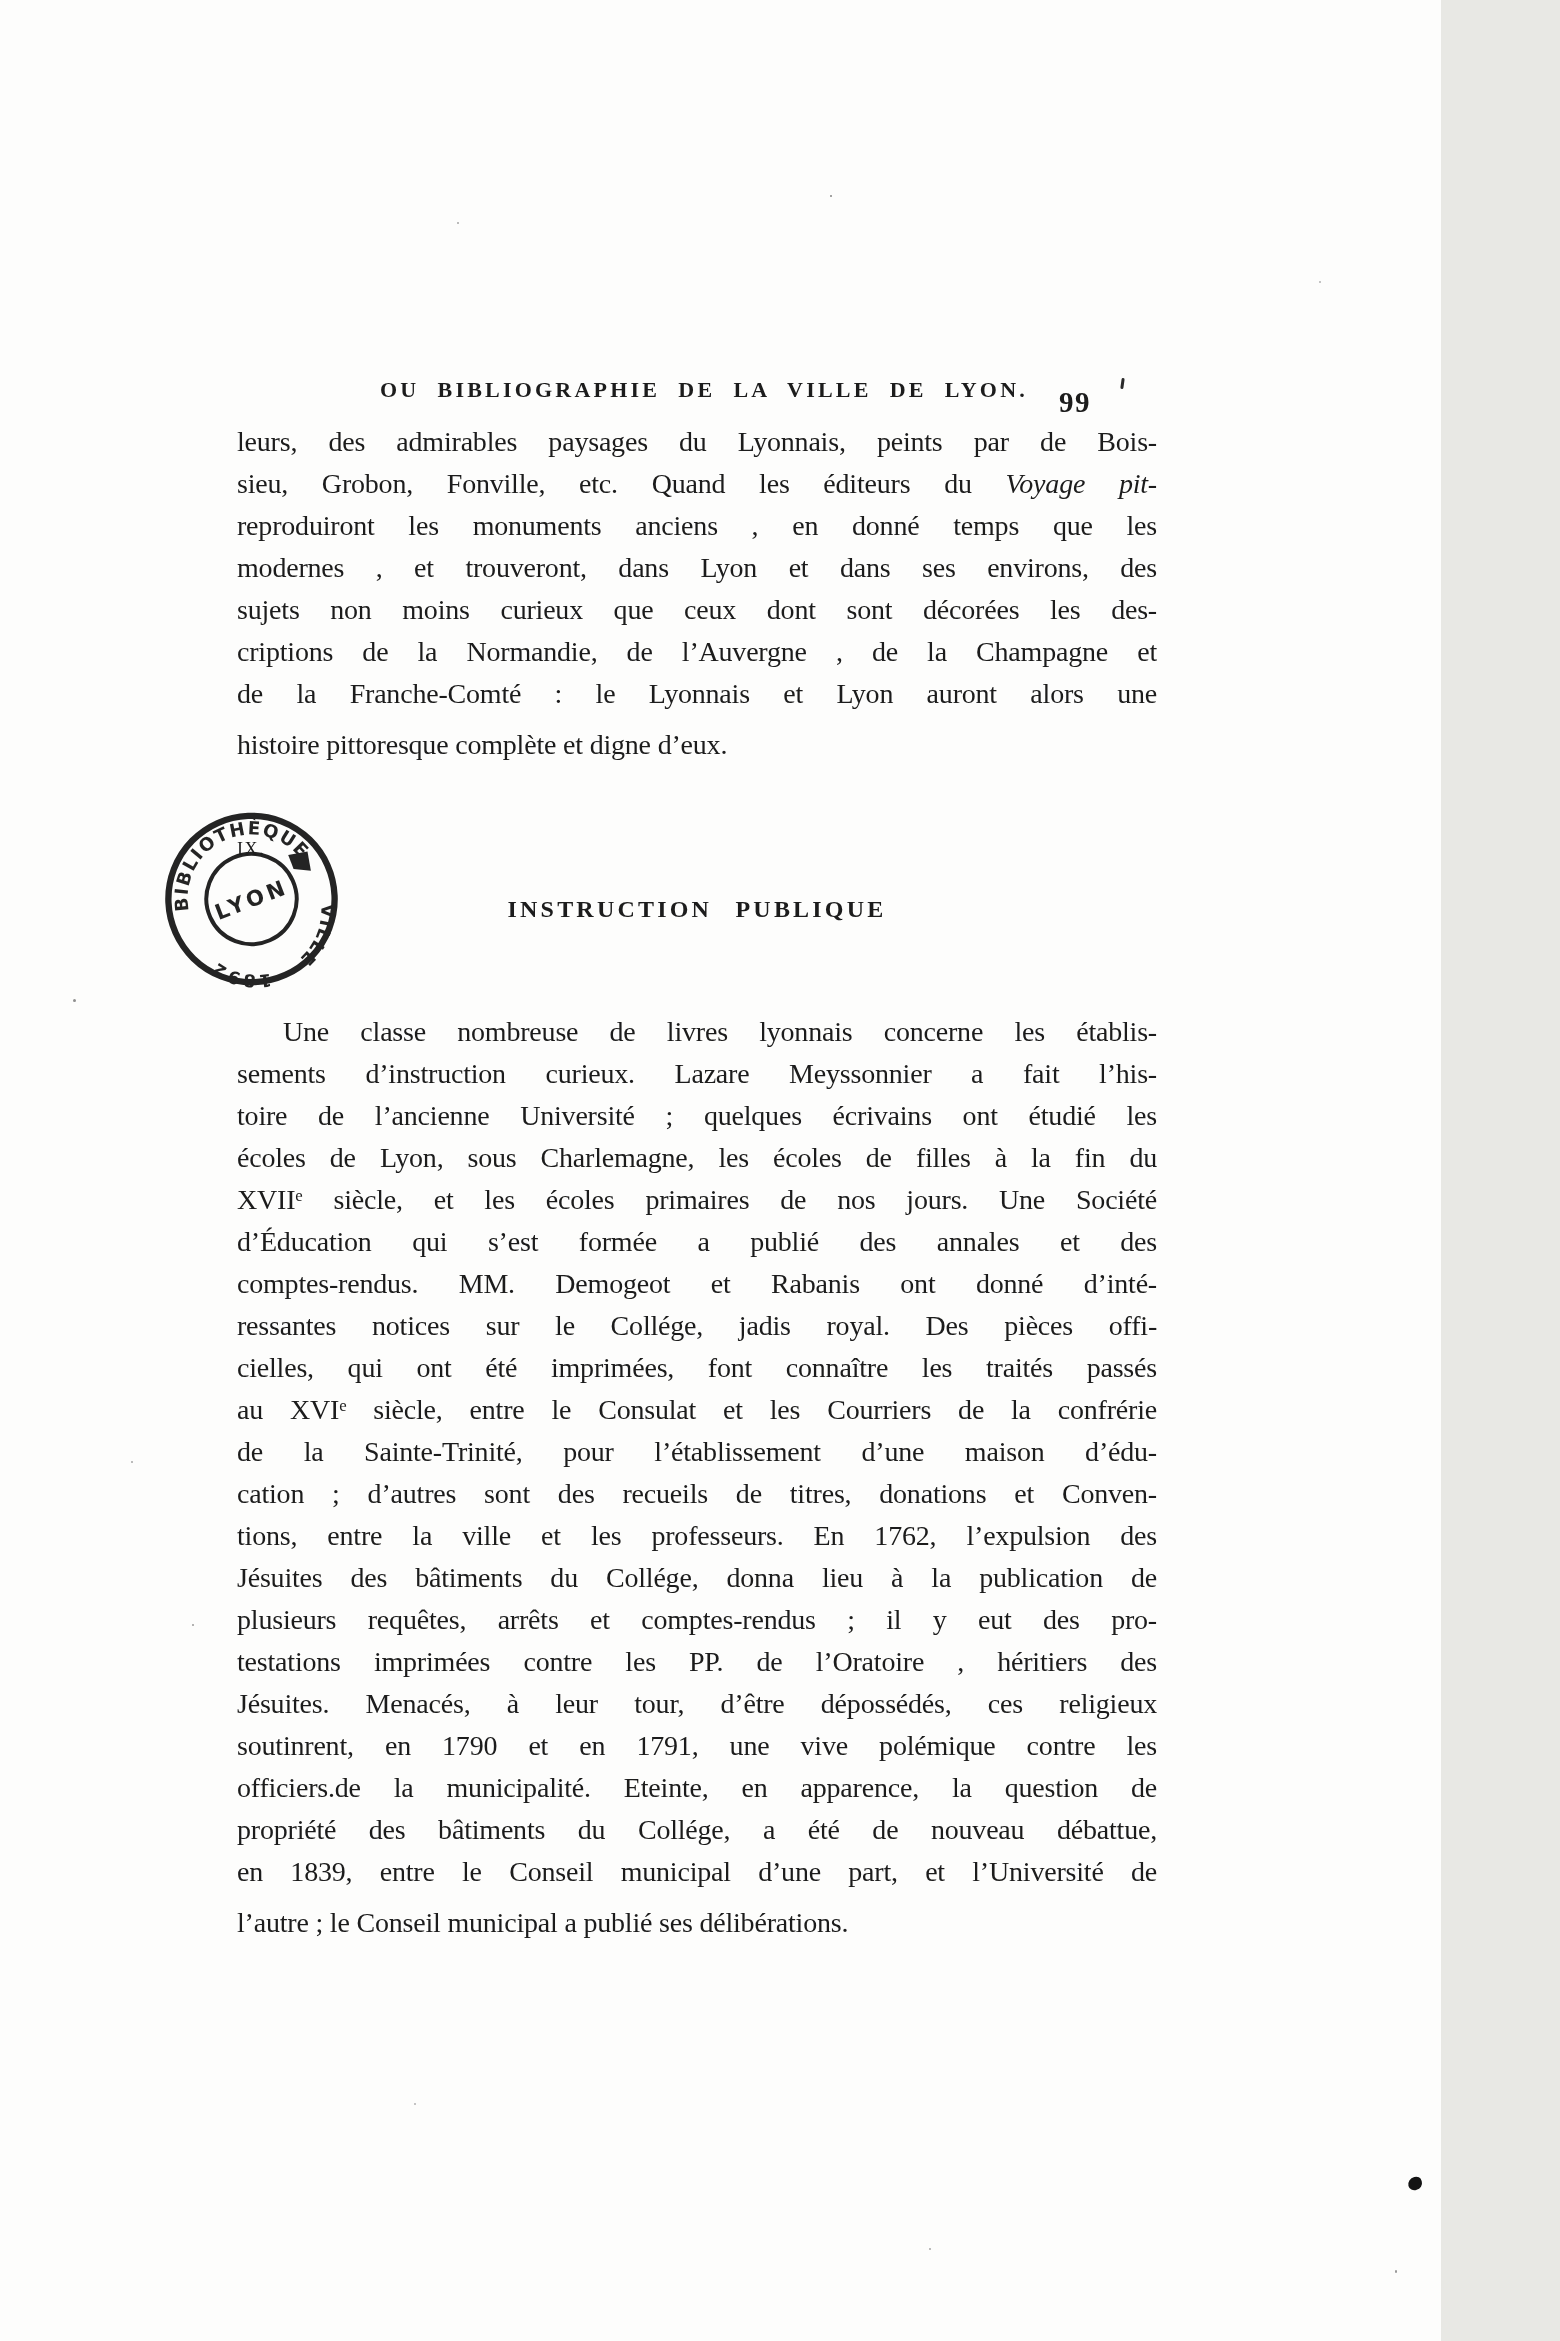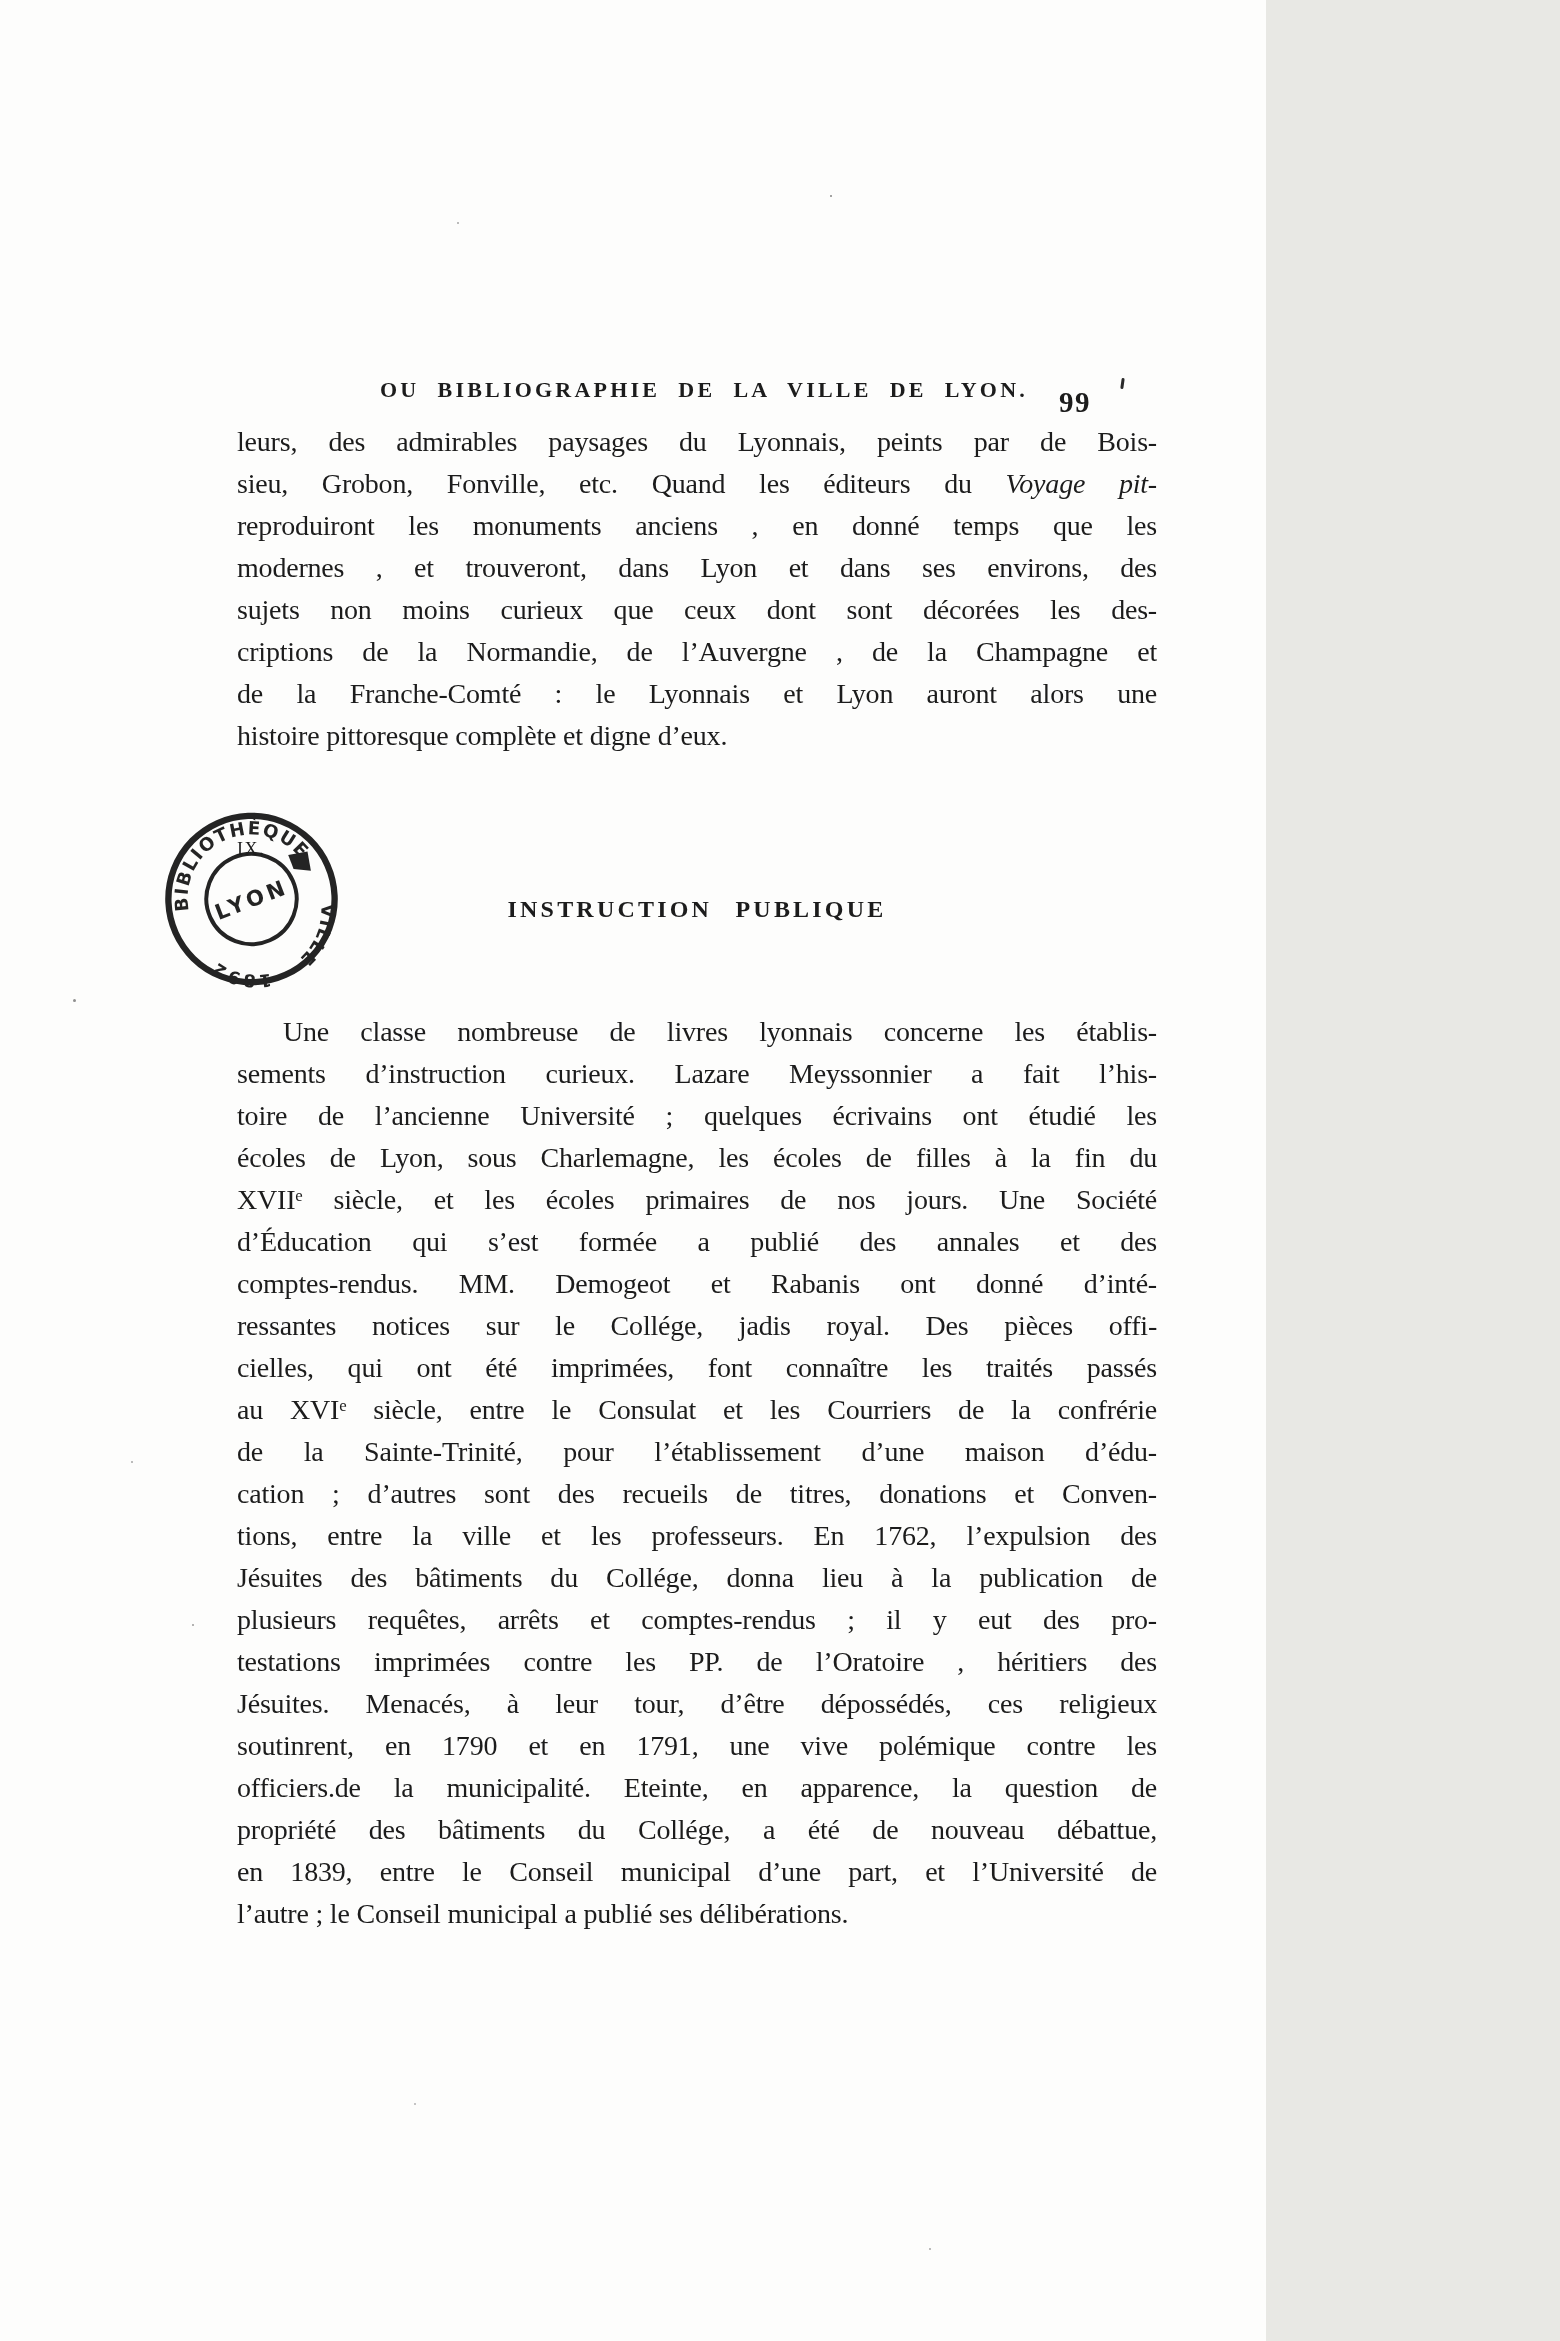--- a/index.html
+++ b/index.html
@@ -1,18 +1,18 @@
 <!DOCTYPE html>
 <html style="font-size:12.7px"><head>
 <meta charset="utf-8">
 <style>
   html,body{margin:0;padding:0;background:#e8e8e4;}
   .page{
     position:relative;
-    width:1266px;height:2342px;
+    width:1441px;height:2342px;
     background:#fdfdfc;
     font-family:"Liberation Serif","DejaVu Serif",serif;
     color:#1c1c1c;
     overflow:hidden;
   }
   
   .running-head{
     position:absolute;left:380px;top:377px;
     font-size:22px;font-weight:bold;
     letter-spacing:3.2px;word-spacing:9.5px;
@@ -22,21 +22,21 @@
     position:absolute;left:1059px;top:386px;
     font-size:29px;font-weight:bold;letter-spacing:1.6px;
   }
   
   .para{position:absolute;left:237px;width:920px;font-size:28px;}
   .line{
     height:42px;line-height:42px;overflow:hidden;
     text-align:justify;text-align-last:justify;
     white-space:nowrap;letter-spacing:-0.2px;
   }
-  .line.last{text-align:left;text-align-last:left;}
+  .line.last{text-align:left;text-align-last:left;margin-top:9px;}
   .line.indent{text-indent:46px;}
   .line i{}
   .line sup{font-size:0.6em;vertical-align:baseline;position:relative;top:-0.45em;line-height:0;}
   .para1{top:421px;}
   .para2{top:1011px;}
   
   .section-number{
     position:absolute;left:237px;top:839px;width:920px;
     text-align:left;font-size:18px;font-weight:normal;letter-spacing:1.6px;
   }

